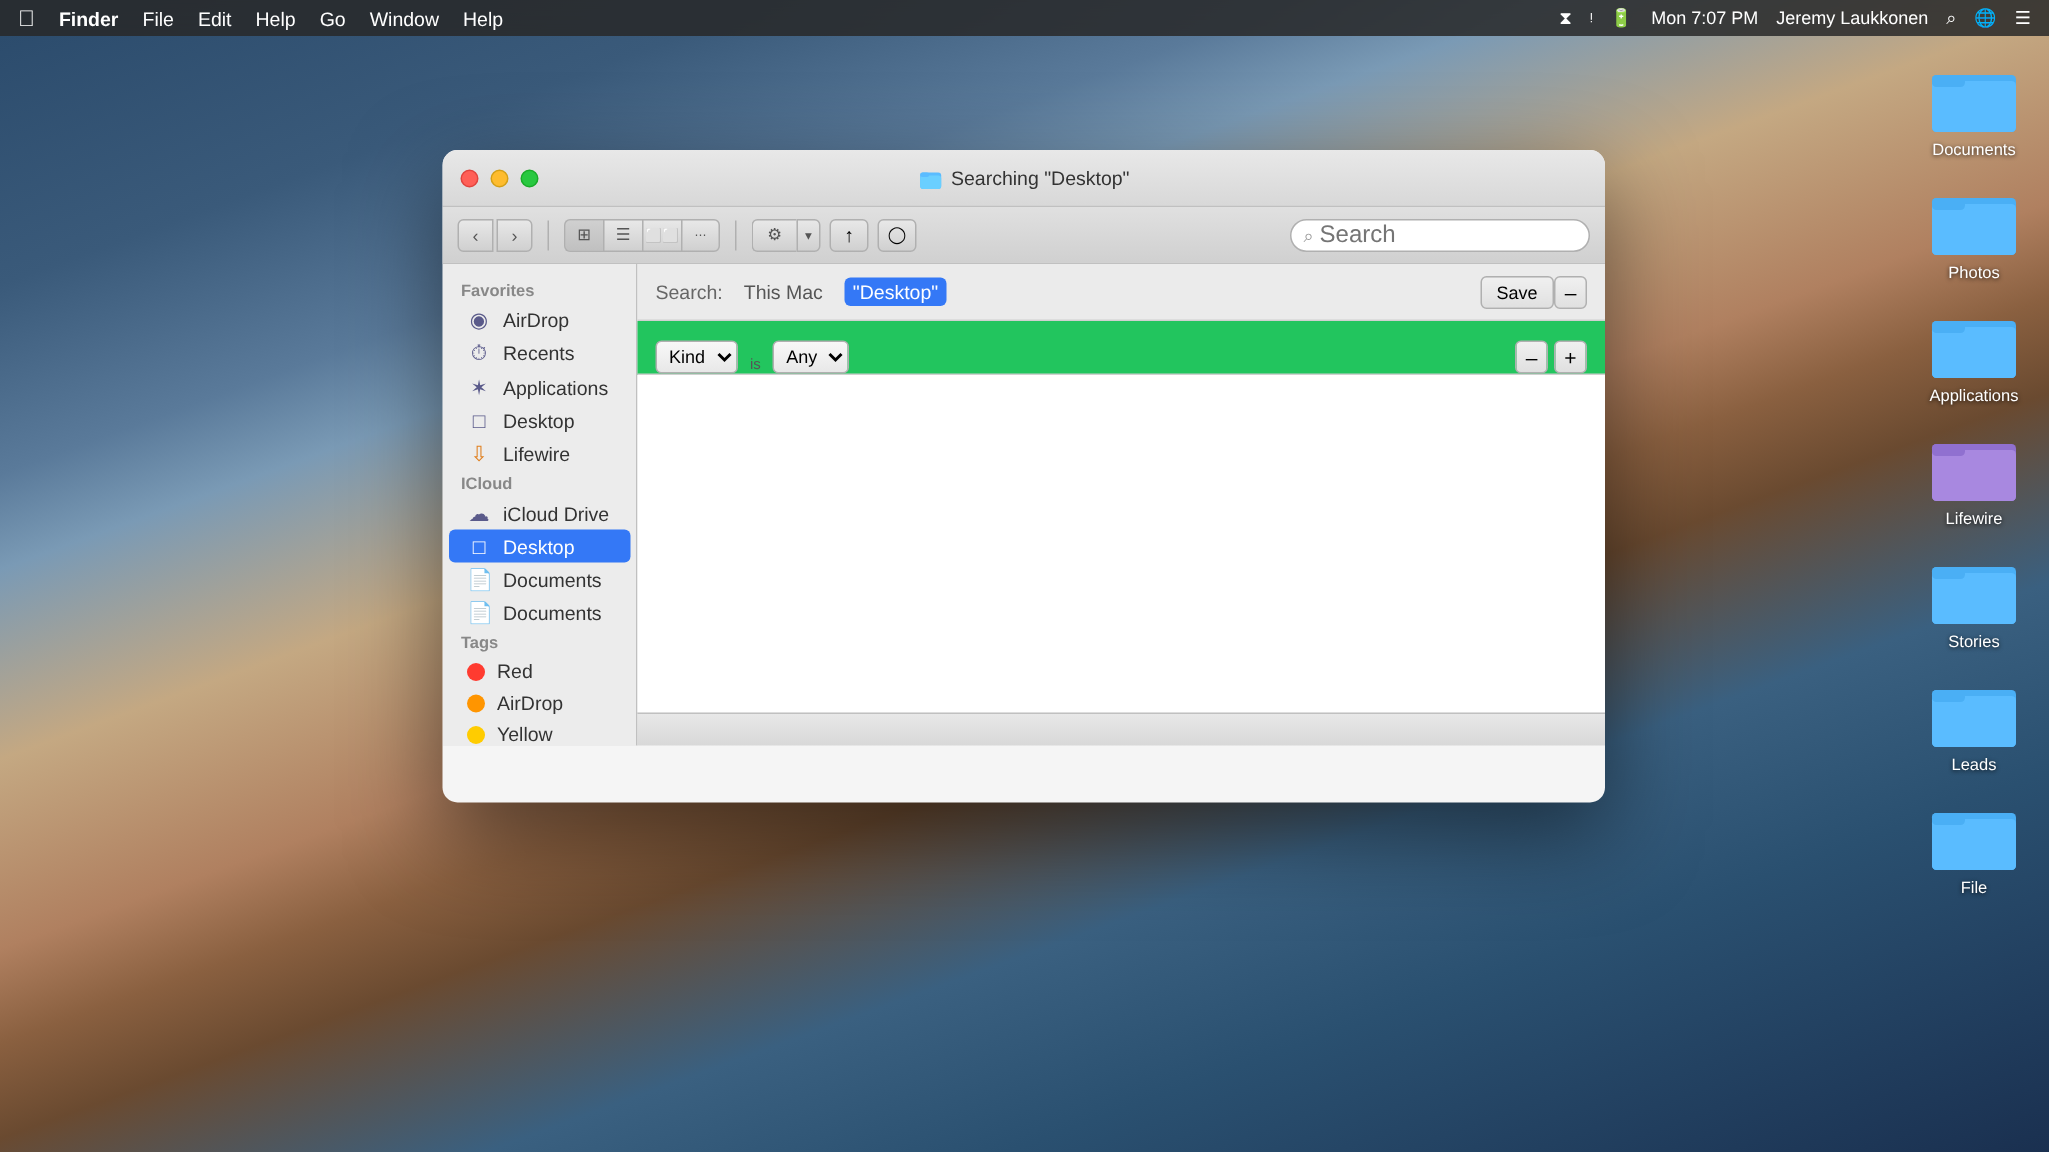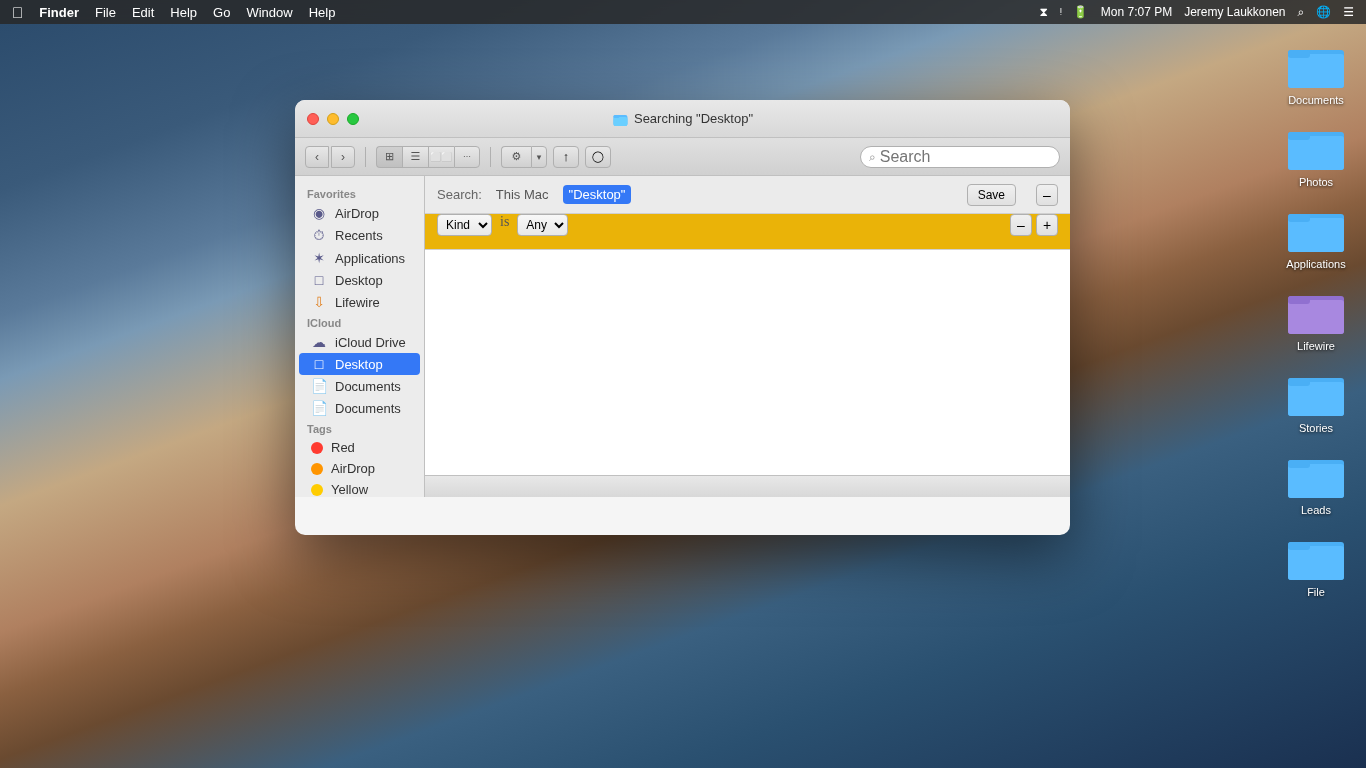--- a/index.html
+++ b/index.html
@@ -345,21 +345,21 @@
     .search-scope-highlighted {
       background: #3478f6;
       color: white;
       border-radius: 4px;
       padding: 2px 6px;
       font-size: 13px;
     }
     .search-bar-right {
       margin-left: auto;
       display: flex;
-      gap: 20px;
+      gap: 0;
     }
     .save-btn {
       background: linear-gradient(180deg, #f0f0f0, #e0e0e0);
       border: 1px solid #b0b0b0;
       border-radius: 4px;
       padding: 2px 10px;
       font-size: 12px;
       cursor: pointer;
     }
     .minus-btn {
@@ -371,40 +371,39 @@
       font-size: 14px;
       cursor: pointer;
       display: flex;
       align-items: center;
       justify-content: center;
     }
 
     
     .filter-bar {
       height: 36px;
-      background: #eab308;
+      background: #22c55e;
       border-bottom: 1px solid #d0d0d0;
       display: flex;
-      align-items: flex-start;
+      align-items: flex-end;
       padding: 0 12px;
       gap: 8px;
     }
     .filter-select {
       height: 22px;
       background: linear-gradient(180deg, #f8f8f8, #e8e8e8);
       border: 1px solid #b0b0b0;
       border-radius: 4px;
       font-size: 12px;
       padding: 0 4px;
       cursor: pointer;
     }
     .filter-is {
-      font-size: 14px;
+      font-size: 10px;
       color: #555;
-      font-family: Liberation Serif, serif;
     }
     .filter-right {
       margin-left: auto;
       display: flex;
       gap: 4px;
     }
     .filter-add-btn {
       width: 22px;
       height: 22px;
       background: linear-gradient(180deg, #f0f0f0, #e0e0e0);

